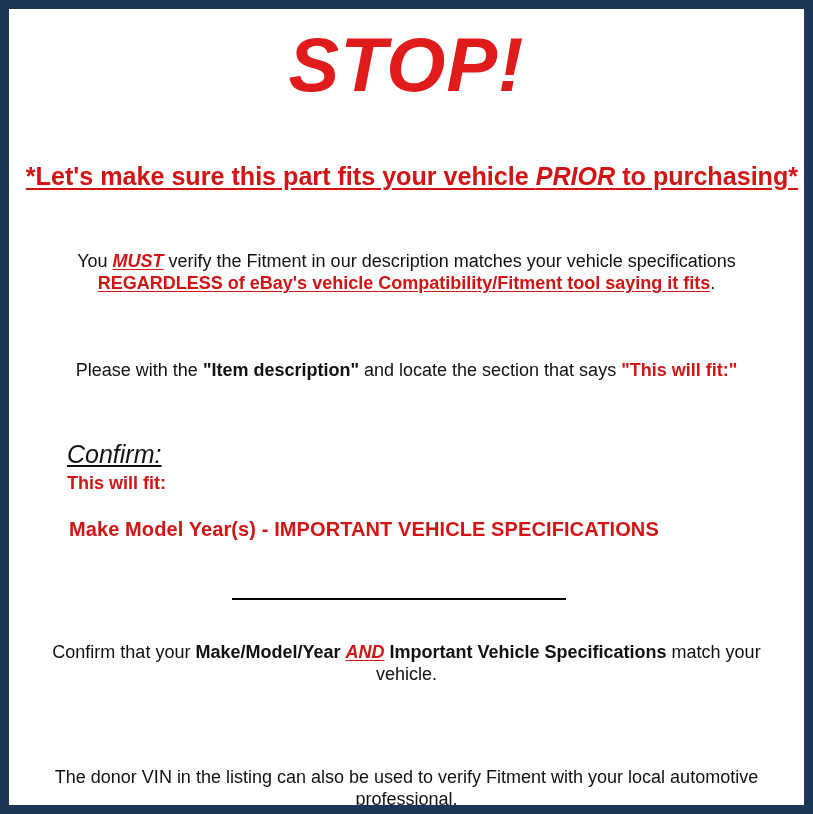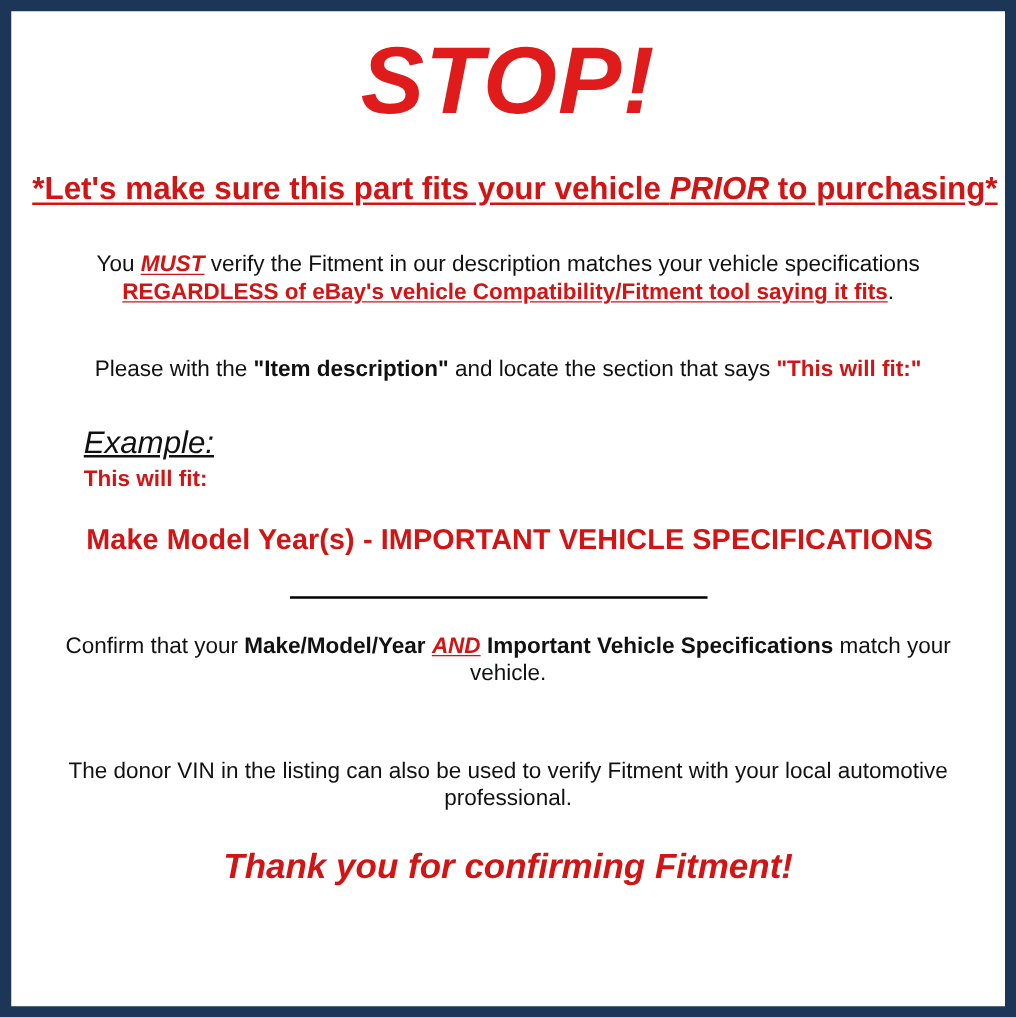--- a/index.html
+++ b/index.html
@@ -20,20 +20,21 @@
     overflow: hidden;
   }
   .inner {
     box-sizing: border-box;
     width: 100%;
     height: 100%;
     padding: 0 11px;
     display: flex;
     flex-direction: column;
     align-items: stretch;
+    gap: 25px;
   }
 
   
   .stop-title {
     text-align: center;
     color: #e01b1b;
     font-weight: bold;
     font-style: italic;
     font-size: 76px;
     line-height: 1.0;
@@ -113,21 +114,21 @@
   .example-fit {
     color: #d21414;
     font-weight: bold;
     font-size: 18px;
     line-height: 1.15;
     margin-top: 4px;
   }
   .example-spec {
     color: #d21414;
     font-weight: bold;
-    font-size: 23px;
+    font-size: 20px;
     line-height: 1.15;
     margin-top: 25px;
     margin-left: 2px;
     letter-spacing: 0.1px;
   }
 
   
   .divider-wrap {
     margin-top: 29px;
     height: 10px;
@@ -168,21 +169,21 @@
     <p class="para p-must">
       <span>You </span><span class="r-bold-ital-ul">MUST</span><span> verify the Fitment in our description matches your vehicle specifications </span><span class="r-bold-ul">REGARDLESS of eBay's vehicle Compatibility/Fitment tool saying it fits</span><span>.</span>
     </p>
 
     <p class="para p-please">
       <span>Please with the </span><span class="k-bold">"Item description"</span><span> and locate the section that says </span><span class="r-bold">"This will fit:"</span>
     </p>
 
     <div class="example-block">
       <div>
-        <span class="example-label">Example:</span>
+        <span class="example-label">Confirm:</span>
       </div>
       <div class="example-fit">This will fit:</div>
       <div class="example-spec">Make Model Year(s) - IMPORTANT VEHICLE SPECIFICATIONS</div>
     </div>
 
     <div class="divider-wrap">
       <div class="divider-rule"></div>
     </div>
 
     <p class="para p-confirm">

